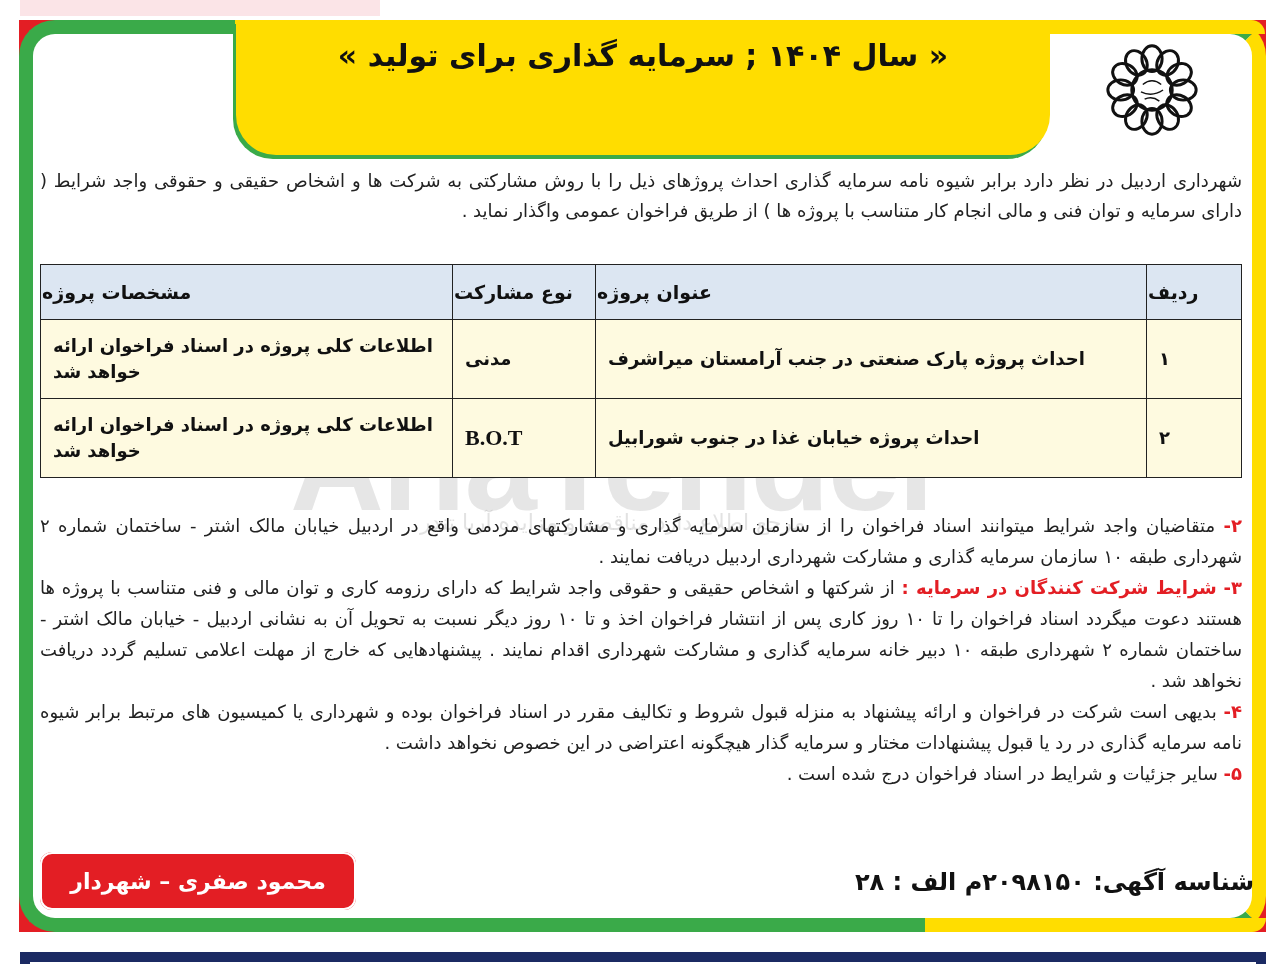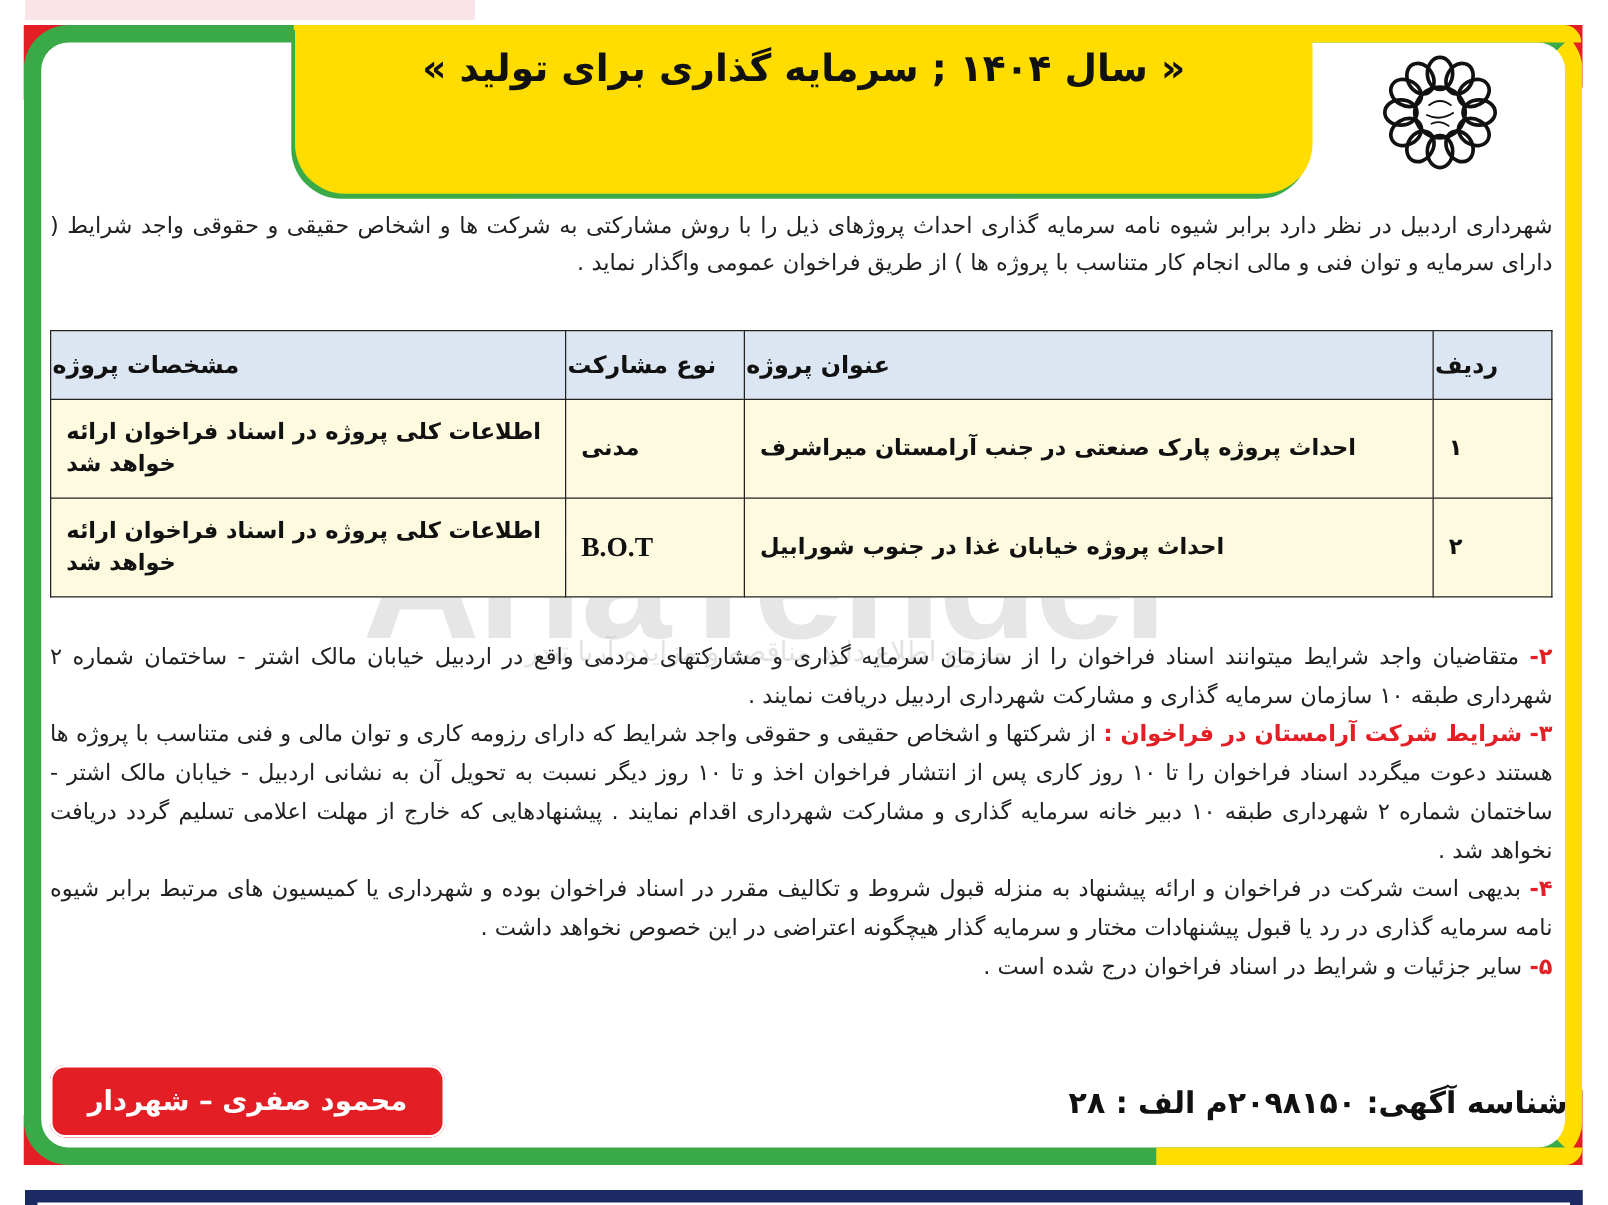--- a/index.html
+++ b/index.html
@@ -155,21 +155,21 @@
   </tbody>
 </table>
 
 <div class="conditions">
   <p>
     <span class="num">۲-</span>
     <span> متقاضیان واجد شرایط میتوانند اسناد فراخوان را از سازمان سرمایه گذاری و مشارکتهای مردمی واقع در اردبیل خیابان مالک اشتر - ساختمان شماره ۲ شهرداری طبقه ۱۰ سازمان سرمایه گذاری و مشارکت شهرداری اردبیل دریافت نمایند .</span>
   </p>
   <p>
     <span class="num">۳-</span>
-    <span class="hl">شرایط شرکت آرامستان در فراخوان :</span>
+    <span class="hl">شرایط شرکت کنندگان در سرمایه :</span>
     <span> از شرکتها و اشخاص حقیقی و حقوقی واجد شرایط که دارای رزومه کاری و توان مالی و فنی متناسب با پروژه ها هستند دعوت میگردد اسناد فراخوان را تا ۱۰ روز کاری پس از انتشار فراخوان اخذ و تا ۱۰ روز دیگر نسبت به تحویل آن به نشانی اردبیل - خیابان مالک اشتر - ساختمان شماره ۲ شهرداری طبقه ۱۰ دبیر خانه سرمایه گذاری و مشارکت شهرداری اقدام نمایند . پیشنهادهایی که خارج از مهلت اعلامی تسلیم گردد دریافت نخواهد شد .</span>
   </p>
   <p>
     <span class="num">۴-</span>
     <span> بدیهی است شرکت در فراخوان و ارائه پیشنهاد به منزله قبول شروط و تکالیف مقرر در اسناد فراخوان بوده و شهرداری یا کمیسیون های مرتبط برابر شیوه نامه سرمایه گذاری در رد یا قبول پیشنهادات مختار و سرمایه گذار هیچگونه اعتراضی در این خصوص نخواهد داشت .</span>
   </p>
   <p>
     <span class="num">۵-</span>
     <span> سایر جزئیات و شرایط در اسناد فراخوان درج شده است .</span>
   </p>

